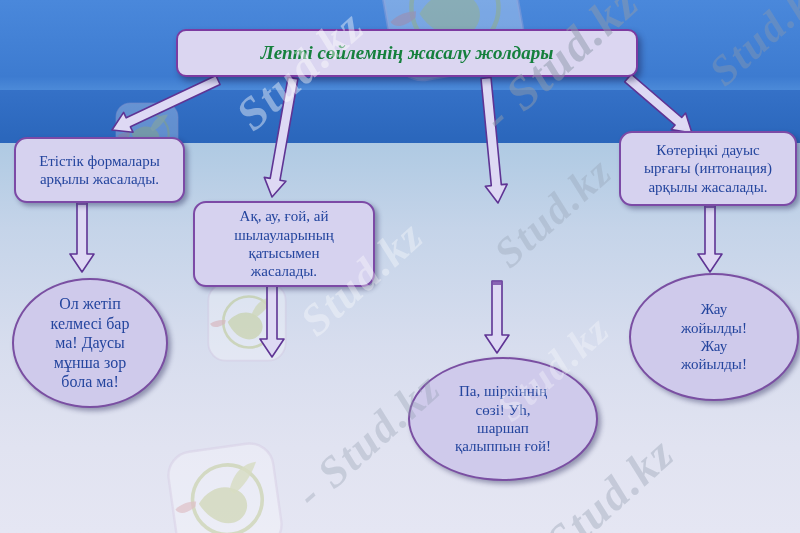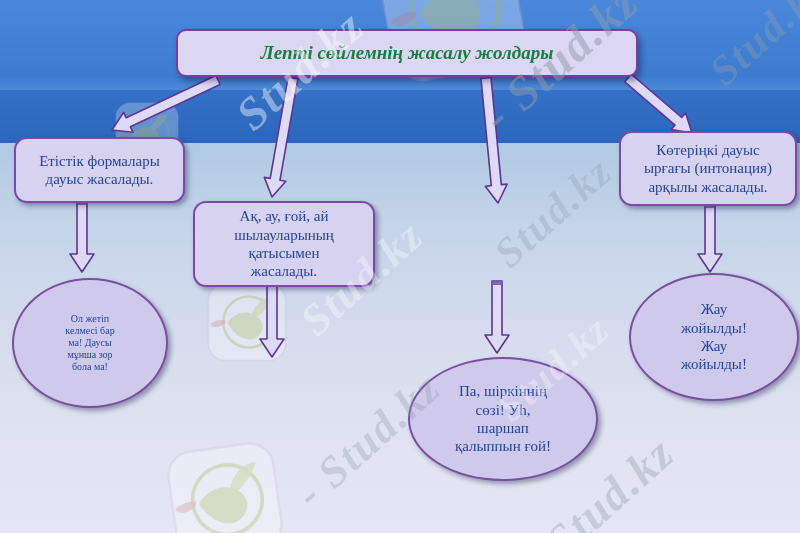--- a/index.html
+++ b/index.html
@@ -27,21 +27,21 @@
   .ellipse{border-radius:50%;background:#cfcaeb;border-color:#7a4fa2;}
   .title-box{position:absolute;z-index:3;display:flex;align-items:center;justify-content:center;
         left:176px;top:29px;width:458px;height:44px;background:#dbd6f1;
         border:2px solid #7c3ba1;border-radius:10px;text-align:center;
         color:#15803d;font-weight:bold;font-style:italic;font-size:19px;
         box-shadow:3px 4px 6px rgba(25,25,70,0.45);}
   #box1{left:14px;top:137px;width:167px;height:62px;}
   #box2{left:193px;top:201px;width:178px;height:82px;}
   #box3{left:399px;top:206px;width:198px;height:74px;}
   #box4{left:619px;top:131px;width:174px;height:71px;}
-  #ell1{left:12px;top:278px;width:152px;height:126px;font-size:10px;}
+  #ell1{left:12px;top:278px;width:152px;height:126px;font-size:16px;}
   #ell2{left:190px;top:360px;width:176px;height:112px;}
   #ell3{left:408px;top:357px;width:186px;height:120px;}
   #ell4{left:629px;top:273px;width:166px;height:124px;}
   .arrow{fill:#ded9f4;stroke:#5f3494;stroke-width:1.6;stroke-linejoin:round;}
   .arrow-cap{fill:#7a4fa8;opacity:0.85;}
 </style>
 </head>
 <body>
 
 <div class="stage">
@@ -85,21 +85,21 @@
     <rect class="arrow-cap" x="267" y="283" width="10" height="4"></rect>
     <polygon class="arrow" points="492,281 502,281 502,335 509,335 497,353 485,335 492,335"></polygon>
     <rect class="arrow-cap" x="492" y="281" width="10" height="4"></rect>
     <polygon class="arrow" points="705,204 715,204 715,254 722,254 710,272 698,254 705,254"></polygon>
     <rect class="arrow-cap" x="705" y="204" width="10" height="4"></rect>
   </svg>
 
   <div class="title-box">Лепті сөйлемнің жасалу жолдары</div>
 
   <div class="node box" id="box1">Етістік формалары
-дауыс жасалады.</div>
+арқылы жасалады.</div>
   <div class="node box" id="box2">Ақ, ау, ғой, ай
 шылауларының
 қатысымен
 жасалады.</div>
   <div class="node box" id="box4">Көтеріңкі дауыс
 ырғағы (интонация)
 арқылы жасалады.</div>
 
   <div class="node ellipse" id="ell1">Ол жетіп
 келмесі бар

